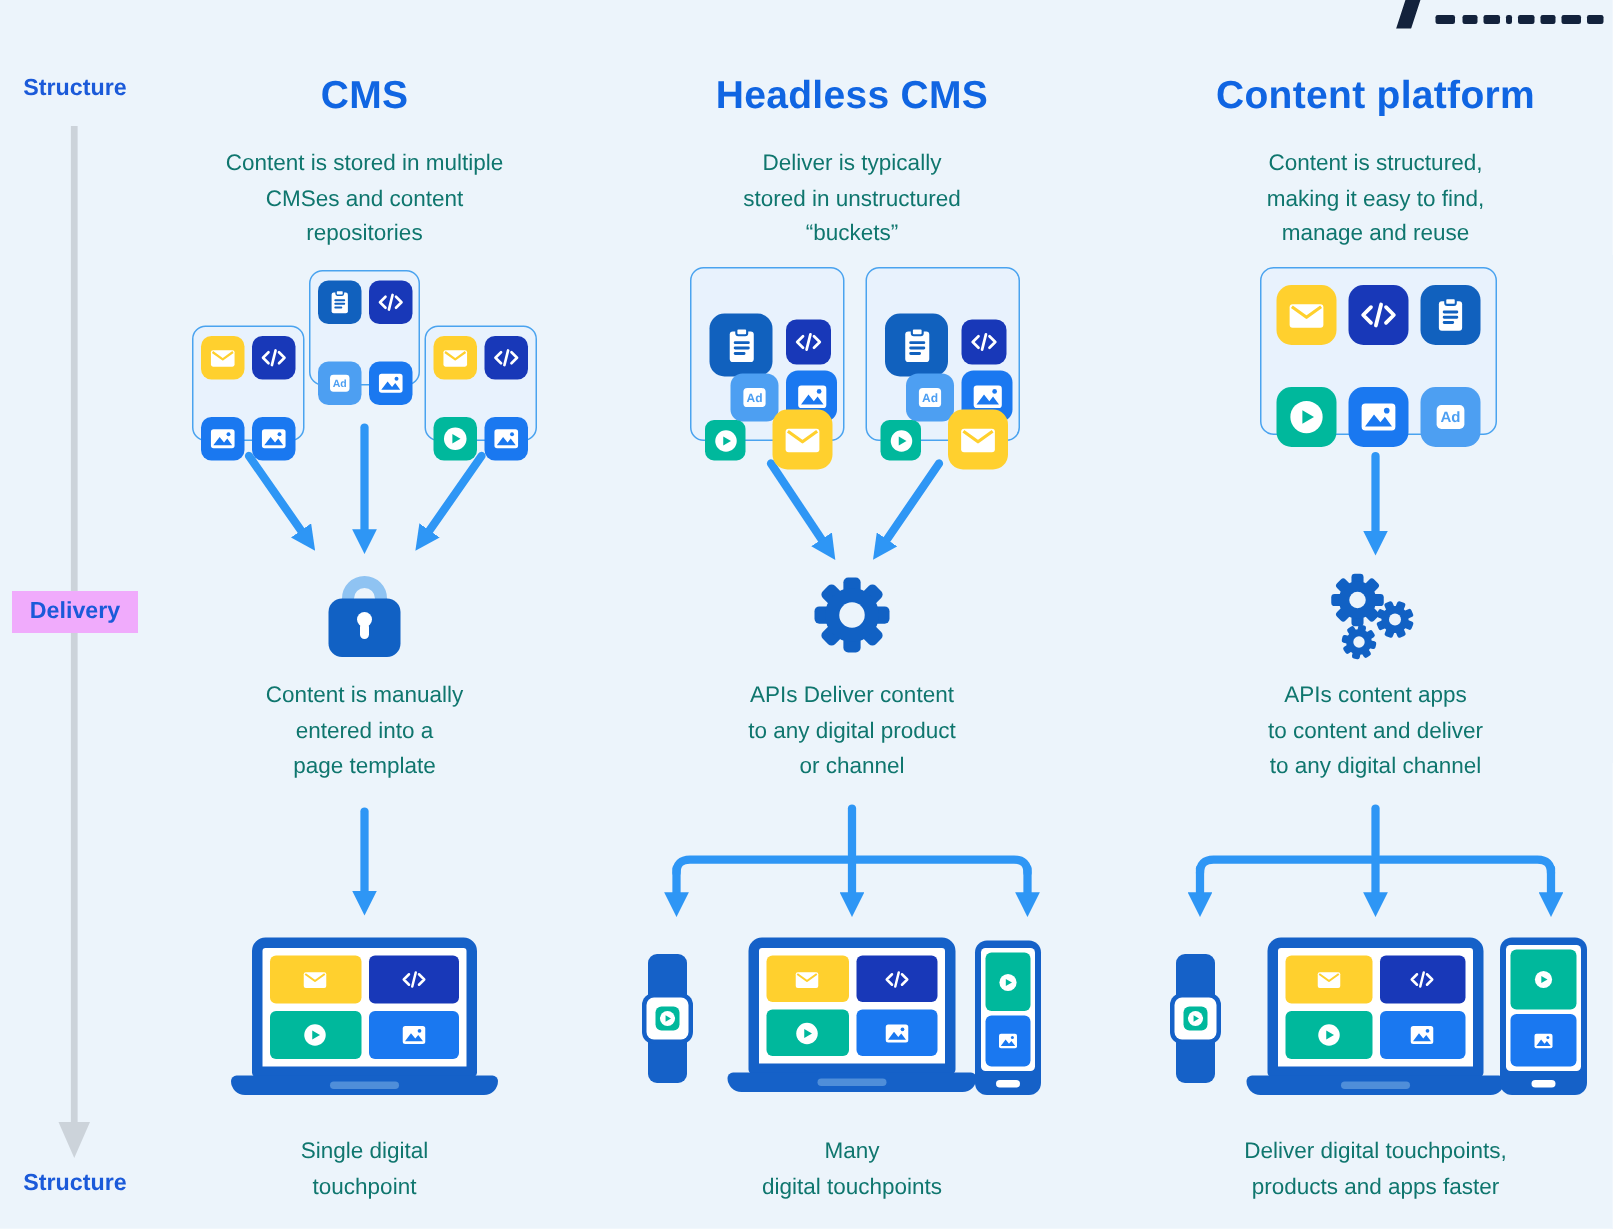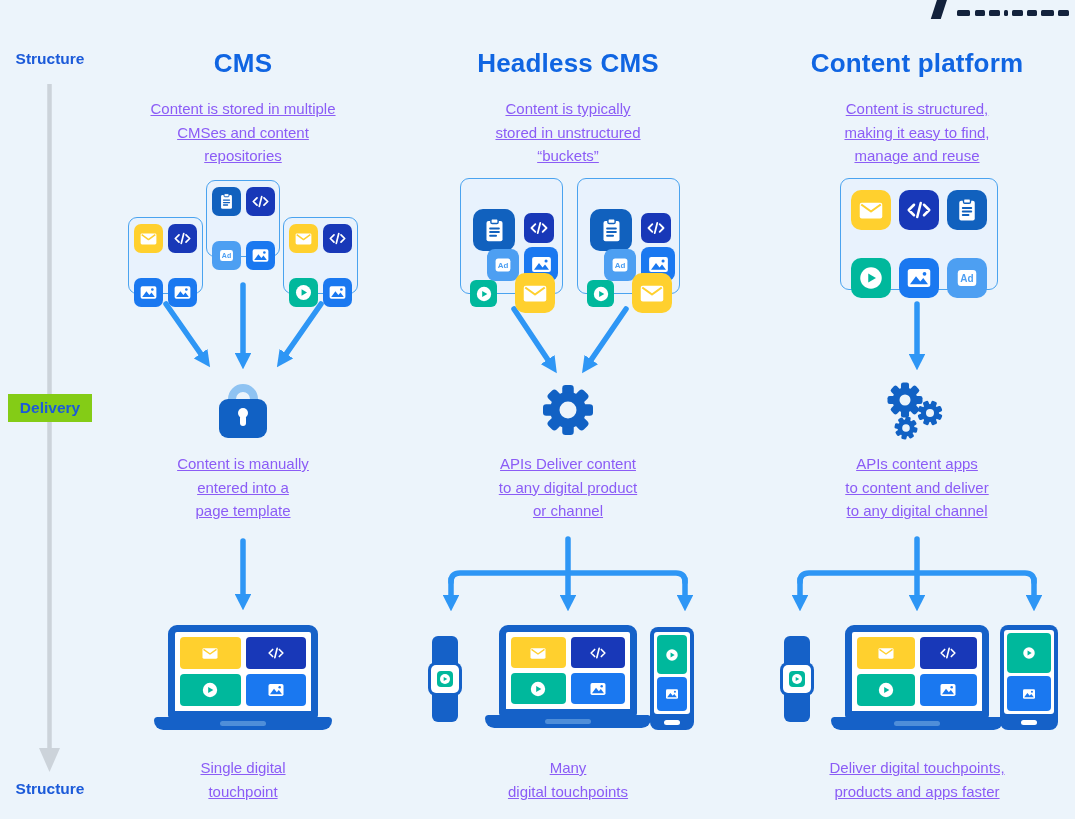--- a/index.html
+++ b/index.html
@@ -2,25 +2,25 @@
 <html><head>
 <meta charset="utf-8">
 <style>
   html,body{margin:0;padding:0;}
   body{font-family:"Liberation Sans","DejaVu Sans",sans-serif;}
   .canvas{position:relative;width:1075px;height:819px;background:#ecf4fb;overflow:hidden;}
   .overlay{position:absolute;left:0;top:0;width:1075px;height:819px;pointer-events:none;}
 
   
   .rail-label{position:absolute;width:84px;text-align:center;font-size:15.5px;font-weight:bold;color:#1b5ad9;z-index:3;}
-  .rail-label.mid{background:#84cc16;padding:5px 0;}
+  .rail-label.mid{background:#f0abfc;padding:5px 0;}
 
   
   .col-title{position:absolute;margin:0;text-align:center;font-size:26px;font-weight:bold;color:#1065e2;letter-spacing:.2px;z-index:2;}
-  .col-desc,.col-body,.col-cap{position:absolute;text-align:center;font-size:15px;line-height:23.5px;color:#8b5cf6;white-space:pre-line;z-index:2;text-decoration:underline;}
+  .col-desc,.col-body,.col-cap{position:absolute;text-align:center;font-size:15px;line-height:23.5px;color:#0f766e;white-space:pre-line;z-index:2;}
   .c1{left:123px;width:240px;} .c2{left:448px;width:240px;} .c3{left:787px;width:260px;}
   .row-title{top:48px;} .row-desc{top:97px;} .row-body{top:452px;} .row-cap{top:756px;}
 
   
   .box{position:absolute;box-sizing:border-box;background:#e8f2fd;border:1.5px solid #4aa3ef;border-radius:9px;z-index:2;}
   .grid-box{display:grid;place-content:center;}
   .grid-two{grid-template-columns:repeat(2,auto);gap:5px;}
   .grid-three{grid-template-columns:repeat(3,auto);gap:8px;}
   .tile{display:flex;align-items:center;justify-content:center;margin-top:20px;}
   .scatter .tile{position:absolute;}
@@ -176,21 +176,21 @@
   <div class="rail-label mid" style="left:8px;top:394px;">Delivery</div>
   <div class="rail-label" style="left:8px;top:780px;">Structure</div>
 
   <h2 class="col-title c1 row-title">CMS</h2>
   <h2 class="col-title c2 row-title">Headless CMS</h2>
   <h2 class="col-title c3 row-title">Content platform</h2>
 
   <div class="col-desc c1 row-desc">Content is stored in multiple
 CMSes and content
 repositories</div>
-  <div class="col-desc c2 row-desc">Content is typically
+  <div class="col-desc c2 row-desc">Deliver is typically
 stored in unstructured
 “buckets”</div>
   <div class="col-desc c3 row-desc">Content is structured,
 making it easy to find,
 manage and reuse</div>
 
   <div class="box grid-box grid-two" style="left:128px;top:217px;width:75px;height:77px;">
       <div class="tile" style="width: 29px; height: 29px; border-radius: 7px; background: rgb(255, 208, 46);">
         <svg width="21" height="21" viewBox="0 0 24 24" aria-hidden="true">
           <rect x="3" y="6.2" width="18" height="12.6" rx="1.6" fill="#fff"></rect>

